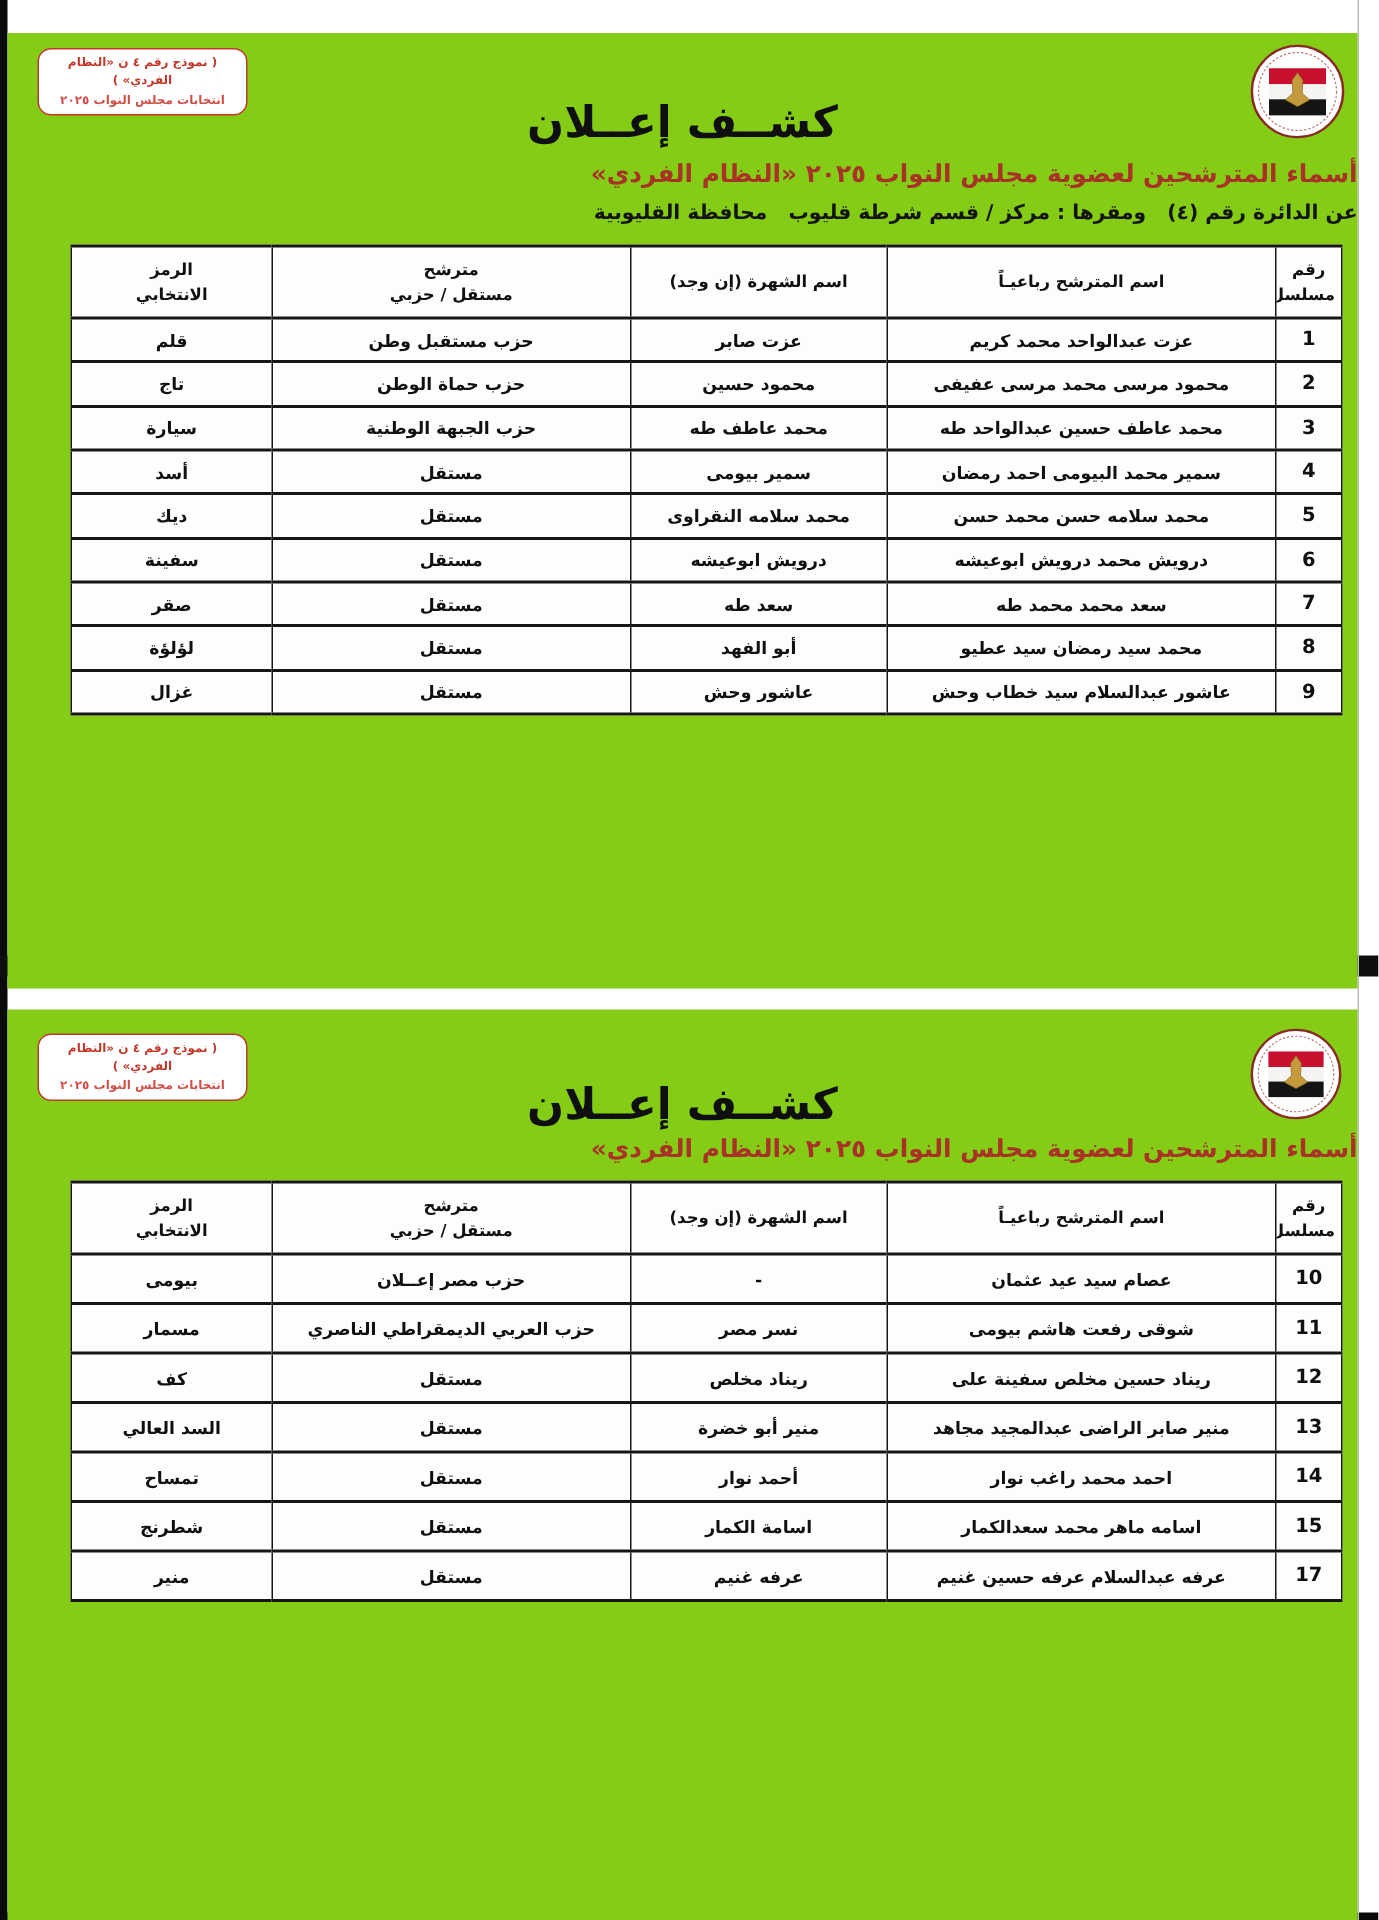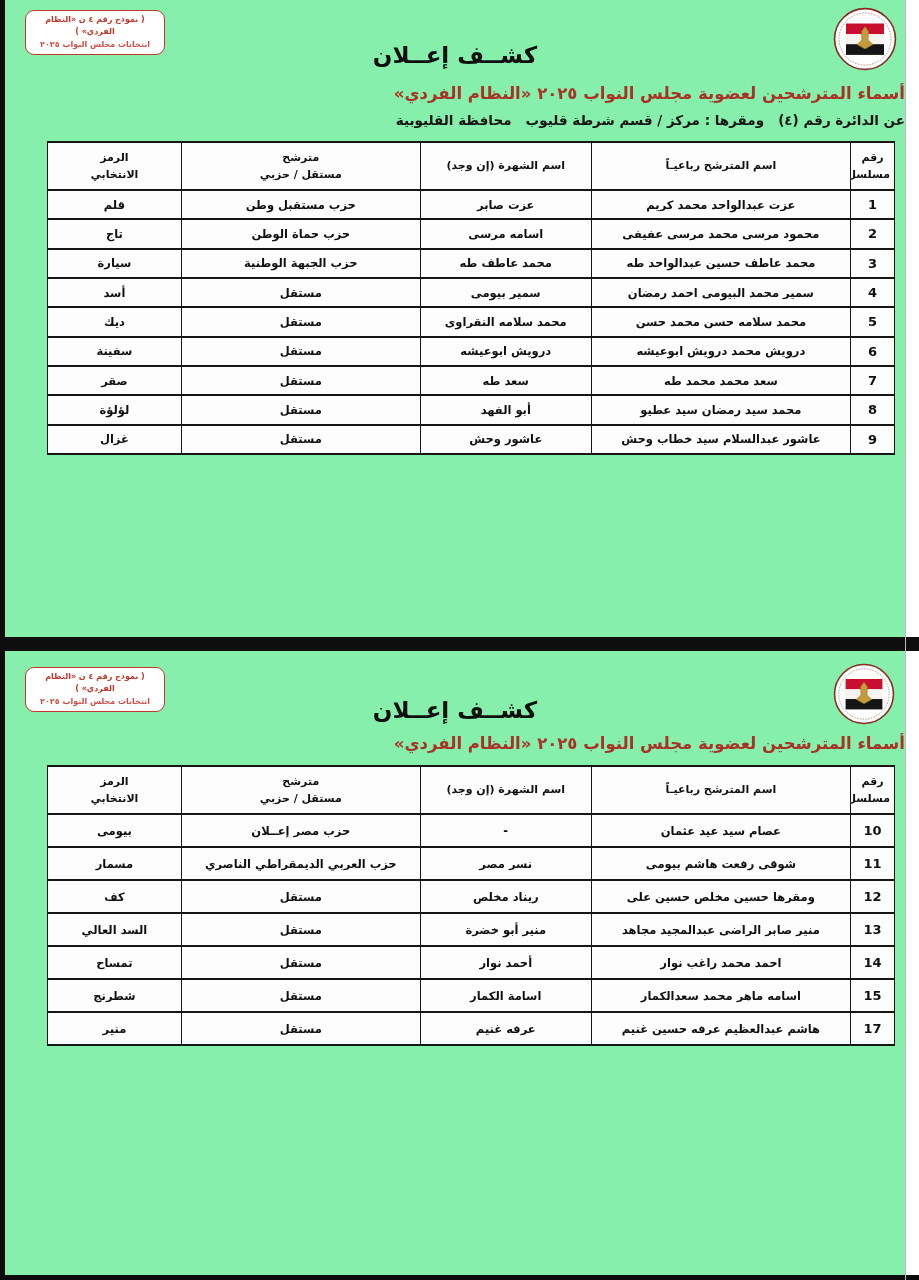--- a/index.html
+++ b/index.html
@@ -5,42 +5,42 @@
   html,body{margin:0;padding:0;}
   body{
     width:919px;height:1280px;position:relative;overflow:hidden;
     background:#ffffff;font-family:"DejaVu Sans",sans-serif;
   }
   .edge-left{position:absolute;left:0;top:0;width:5px;height:1280px;background:#0b0b0b;}
   .edge-bottom{position:absolute;left:0;top:1275px;width:919px;height:5px;background:#0b0b0b;}
   .edge-right{position:absolute;left:905px;top:0;width:1px;height:1280px;background:#b9b9b9;}
   .separator{position:absolute;left:0;top:637px;width:919px;height:14px;background:#0e0e0e;}
 
-  .page{position:absolute;left:5px;width:900px;background:#86efac;}
+  .page{position:absolute;left:5px;width:900px;background:#84cc16;margin-top:22px;}
   #page1{top:0;height:637px;}
   #page2{top:651px;height:624px;}
 
   .stamp{
     position:absolute;left:20px;width:130px;
     border:1.3px solid #c0392b;border-radius:9px;
     padding:3px 4px;text-align:center;color:#c0392b;
     font-size:8px;font-weight:bold;line-height:1.55;direction:rtl;
     background:#fff;
   }
   #page1 .stamp{top:10px;}
   #page2 .stamp{top:16px;}
   .stamp-l2{color:#d05048;}
 
   .logo{position:absolute;left:828px;width:64px;}
   #page1 .logo{top:7px;}
   #page2 .logo{top:12px;}
 
   .title{
     position:absolute;left:0;width:100%;margin:0;text-align:center;
-    font-size:23px;font-weight:bold;color:#0f0f0f;direction:rtl;letter-spacing:0;
+    font-size:29px;font-weight:bold;color:#0f0f0f;direction:rtl;letter-spacing:0;
   }
   #page1 .title{top:42px;}
   #page2 .title{top:46px;}
 
   .subtitle{
     position:absolute;left:0;width:100%;
     font-size:16.5px;font-weight:bold;color:#a93226;direction:rtl;
   }
   #page1 .subtitle{top:84px;}
   #page2 .subtitle{top:83px;}
@@ -132,21 +132,21 @@
         <tr>
           <td>1</td>
           <td>عزت عبدالواحد محمد كريم</td>
           <td>عزت صابر</td>
           <td>حزب مستقبل وطن</td>
           <td>قلم</td>
         </tr>
         <tr>
           <td>2</td>
           <td>محمود مرسى محمد مرسى عفيفى</td>
-          <td>اسامه مرسى</td>
+          <td>محمود حسين</td>
           <td>حزب حماة الوطن</td>
           <td>تاج</td>
         </tr>
         <tr>
           <td>3</td>
           <td>محمد عاطف حسين عبدالواحد طه</td>
           <td>محمد عاطف طه</td>
           <td>حزب الجبهة الوطنية</td>
           <td>سيارة</td>
         </tr>
@@ -256,21 +256,21 @@
         </tr>
         <tr>
           <td>11</td>
           <td>شوقى رفعت هاشم بيومى</td>
           <td>نسر مصر</td>
           <td>حزب العربي الديمقراطي الناصري</td>
           <td>مسمار</td>
         </tr>
         <tr>
           <td>12</td>
-          <td>ومقرها حسين مخلص حسين على</td>
+          <td>ريناد حسين مخلص سفينة على</td>
           <td>ريناد مخلص</td>
           <td>مستقل</td>
           <td>كف</td>
         </tr>
         <tr>
           <td>13</td>
           <td>منير صابر الراضى عبدالمجيد مجاهد</td>
           <td>منير أبو خضرة</td>
           <td>مستقل</td>
           <td>السد العالي</td>
@@ -284,20 +284,20 @@
         </tr>
         <tr>
           <td>15</td>
           <td>اسامه ماهر محمد سعدالكمار</td>
           <td>اسامة الكمار</td>
           <td>مستقل</td>
           <td>شطرنج</td>
         </tr>
         <tr>
           <td>17</td>
-          <td>هاشم عبدالعظيم عرفه حسين غنيم</td>
+          <td>عرفه عبدالسلام عرفه حسين غنيم</td>
           <td>عرفه غنيم</td>
           <td>مستقل</td>
           <td>منير</td>
         </tr>
       </tbody>
   </table>
 </div>
 
 </body></html>

